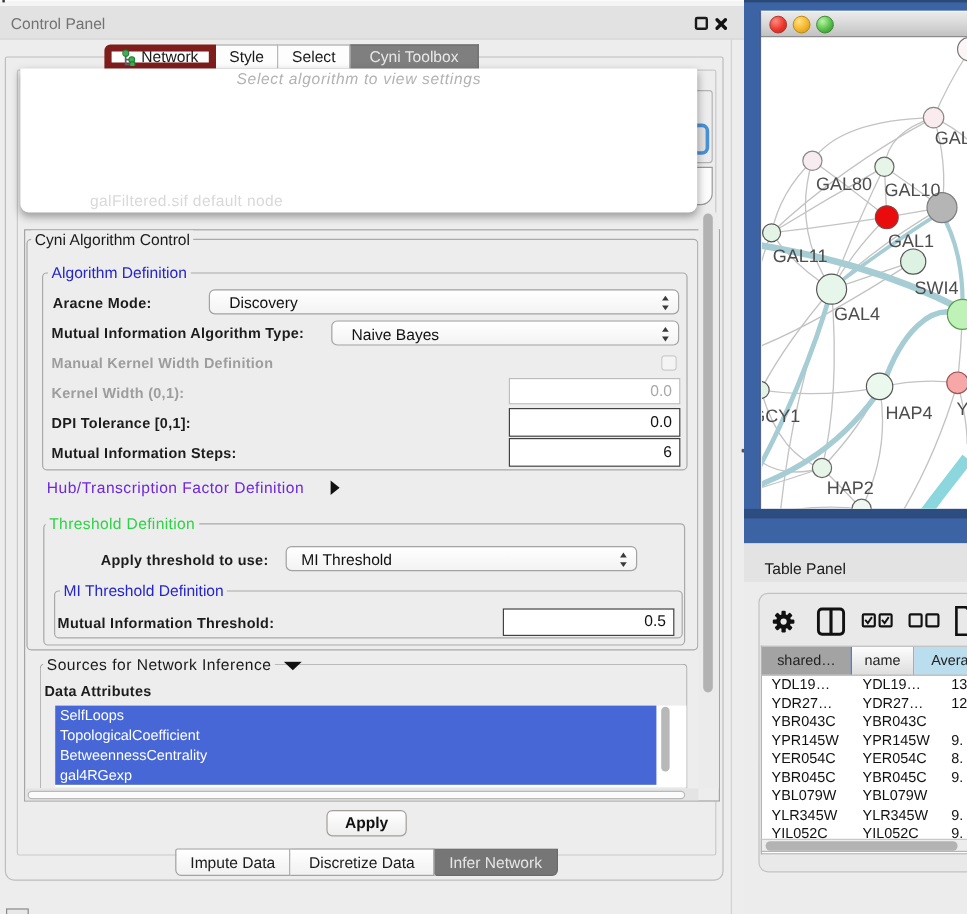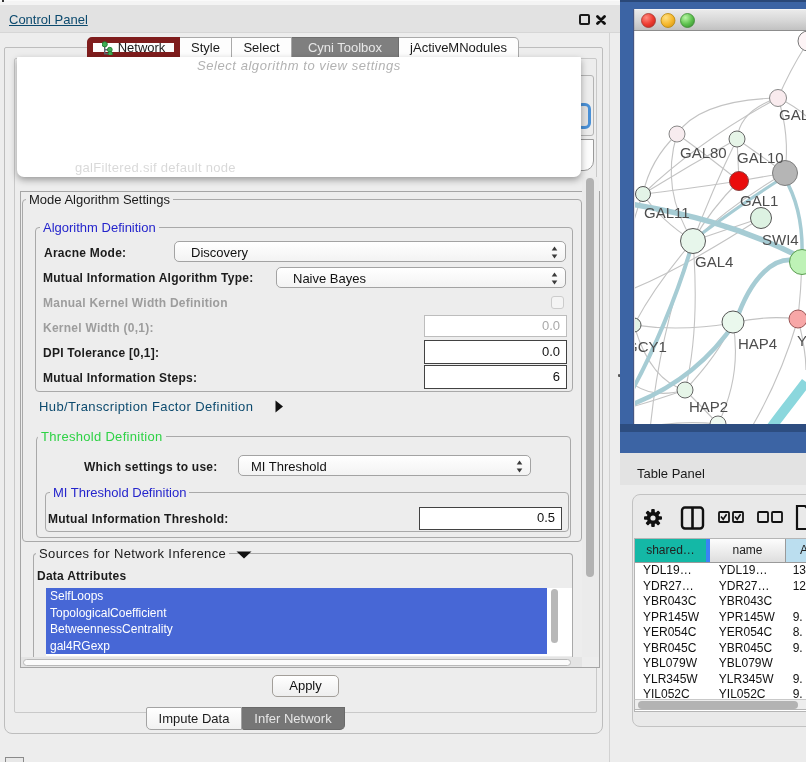--- a/index.html
+++ b/index.html
@@ -13,21 +13,21 @@
 .grptitle { position:absolute; background:#ededed; padding:0 3px; font-size:13px; white-space:nowrap; }
 .combo { position:absolute; background:linear-gradient(#ffffff,#f3f3f3); border:1px solid #a3a3a3; border-radius:5px; font-size:13px; color:#111; }
 .combo .ar { position:absolute; right:7px; top:4px; }
 </style>
 </head>
 <body>
 
 <div class="abs" style="left:0;top:0;width:620px;height:5px;background:#f4f4f4;border-top:1px solid #fafafa;"></div>
 <div class="abs" style="left:2px;top:0;width:2px;height:2px;background:#333;"></div>
 <div class="abs" style="left:0;top:5px;width:620px;height:28px;background:#e2e2e2;border-bottom:1px solid #d6d6d6;"></div>
-<div class="abs" style="left:9px;top:12px;font-size:13px;color:#0c4a6e;text-decoration:underline;">Control Panel</div>
+<div class="abs" style="left:9px;top:12px;font-size:13px;color:#737373;">Control Panel</div>
 
 <div class="abs" style="left:579px;top:14px;width:10.5px;height:10.5px;border:2px solid #1a1a1a;border-radius:2px;"></div>
 <svg class="abs" style="left:596px;top:14.5px;" width="10" height="10" viewBox="0 0 10 10">
     <path d="M1.5 1.5 L8.5 8.5 M8.5 1.5 L1.5 8.5" stroke="#111" stroke-width="2.8" stroke-linecap="round"></path>
   </svg>
 
 <div class="abs" style="left:4px;top:47px;width:599px;height:687px;border:1px solid #bdbdbd;border-radius:2px 2px 8px 8px;background:#ededed;"></div>
 <div class="abs" style="left:14px;top:58px;width:583px;height:655px;border:1px solid #c9c9c9;border-radius:2px;background:#ededed;"></div>
 
 <div class="abs" style="left:87px;top:37px;height:21px;display:flex;font-size:13px;color:#1a1a1a;z-index:5;">
@@ -36,27 +36,26 @@
         <path d="M2.7 4 V12.7 H8 M2.7 8.7 H6.5" stroke="#5d6470" stroke-width="1.4" fill="none"></path>
         <circle cx="2.7" cy="3.3" r="2.6" fill="#3fae54" stroke="#1e7a33" stroke-width="0.9"></circle>
         <circle cx="7.8" cy="8.7" r="2.4" fill="#3fae54" stroke="#1e7a33" stroke-width="0.9"></circle>
         <circle cx="8.3" cy="12.7" r="2.2" fill="#3fae54" stroke="#1e7a33" stroke-width="0.9"></circle>
       </svg>
     <span>Network</span>
     </div>
   <div style="width:52px;background:#fdfdfd;border:1px solid #a9a9a9;border-left:none;text-align:center;line-height:19px;">Style</div>
   <div style="width:60px;background:#fdfdfd;border:1px solid #a9a9a9;border-left:none;text-align:center;line-height:19px;">Select</div>
   <div style="width:107px;background:#7f7f7f;border:1px solid #6e6e6e;border-left:none;text-align:center;line-height:19px;color:#e8e8e8;">Cyni Toolbox</div>
-  <div style="width:120px;background:#fdfdfd;border:1px solid #a9a9a9;border-left:none;border-radius:0 5px 0 0;text-align:center;line-height:19px;">jActiveMNodules</div>
 </div>
 
 <div class="abs" style="left:20px;top:191px;width:580px;height:477px;border:1px solid #a5a5a5;background:#ededed;"></div>
 
 <div class="grp" style="left:22px;top:199px;width:560px;height:343px;"></div>
-<div class="grptitle" style="left:26px;top:192px;color:#1a1a1a;">Mode Algorithm Settings</div>
+<div class="grptitle" style="left:26px;top:192px;color:#1a1a1a;">Cyni Algorithm Control</div>
 
 <div class="grp" style="left:35px;top:227px;width:538px;height:165px;"></div>
 <div class="grptitle" style="left:40px;top:220px;color:#2525cc;">Algorithm Definition</div>
 
 <div class="lbl" style="left:44px;top:246px;">Aracne Mode:</div>
 <div class="combo" style="left:174px;top:241px;width:392px;height:21px;">
     <span style="position:absolute;left:16px;top:3px;">Discovery</span>
   <svg class="ar" width="7" height="13" viewBox="0 0 7 13">
       <path d="M3.5 0.5 L6.3 4.5 H0.7 Z" fill="#3a3a3a"></path>
       <path d="M3.5 12.5 L0.7 8.5 H6.3 Z" fill="#3a3a3a"></path>
@@ -77,29 +76,29 @@
 
 <div class="lbl" style="left:43px;top:321px;color:#9d9d9d;">Kernel Width (0,1):</div>
 <div class="field" style="left:424px;top:315px;width:143px;height:22px;border:1px solid #bdbdbd;color:#a9a9a9;">0.0</div>
 
 <div class="lbl" style="left:43px;top:346px;">DPI Tolerance [0,1]:</div>
 <div class="field" style="left:424px;top:340px;width:143px;height:24px;border:1.5px solid #424242;line-height:21px;">0.0</div>
 
 <div class="lbl" style="left:43px;top:371px;">Mutual Information Steps:</div>
 <div class="field" style="left:424px;top:365px;width:143px;height:24px;border:1.5px solid #424242;line-height:21px;">6</div>
 
-<div class="abs" style="left:39px;top:399px;font-size:13px;color:#0c4a6e;letter-spacing:0.4px;">Hub/Transcription Factor Definition</div>
+<div class="abs" style="left:39px;top:399px;font-size:13px;color:#6d28d9;letter-spacing:0.4px;">Hub/Transcription Factor Definition</div>
 <svg class="abs" style="left:274px;top:400px;" width="10" height="13" viewBox="0 0 10 13">
     <path d="M1.5 0.5 L9 6.5 L1.5 12.5 Z" fill="#111"></path>
   </svg>
 
 <div class="grp" style="left:36px;top:436px;width:535px;height:102px;"></div>
 <div class="grptitle" style="left:38px;top:429px;color:#2ed245;letter-spacing:0.3px;">Threshold Definition</div>
 
-<div class="lbl" style="left:84px;top:460px;">Which settings to use:</div>
+<div class="lbl" style="left:84px;top:460px;">Apply threshold to use:</div>
 <div class="combo" style="left:238px;top:455px;width:293px;height:21px;padding-left:21px;">
     <span style="position:absolute;left:12px;top:3px;">MI Threshold</span>
   <svg class="ar" width="7" height="13" viewBox="0 0 7 13">
       <path d="M3.5 0.5 L6.3 4.5 H0.7 Z" fill="#3a3a3a"></path>
       <path d="M3.5 12.5 L0.7 8.5 H6.3 Z" fill="#3a3a3a"></path>
     </svg>
   </div>
 
 <div class="grp" style="left:45px;top:492px;width:524px;height:40px;"></div>
 <div class="grptitle" style="left:50px;top:485px;color:#2525cc;">MI Threshold Definition</div>
@@ -116,24 +115,25 @@
 <div class="lbl" style="left:37px;top:569px;">Data Attributes</div>
 <div class="abs" style="left:46px;top:588px;width:526px;height:68px;background:#ffffff;"></div>
 <div class="abs" style="left:46px;top:588px;width:501px;height:66px;background:#4767d6;color:#fff;font-size:12px;line-height:16.5px;padding-left:4px;">SelfLoops<br>TopologicalCoefficient<br>BetweennessCentrality<br>gal4RGexp</div>
 <div class="abs" style="left:551px;top:589px;width:7px;height:54px;background:#b8b8b8;border-radius:4px;"></div>
 
 <div class="abs" style="left:582px;top:177px;width:17px;height:480px;background:#ebebeb;"></div>
 <div class="abs" style="left:586px;top:178px;width:8px;height:399px;background:#b2b2b2;border-radius:4px;"></div>
 <div class="abs" style="left:21px;top:657px;width:561px;height:10px;background:#e4e4e4;"></div>
 <div class="abs" style="left:23px;top:658.5px;width:548px;height:7.5px;background:#fbfbfb;border:1px solid #b9b9b9;border-radius:4px;"></div>
 
-<div class="abs" style="left:272px;top:675px;width:67px;height:22px;background:linear-gradient(#ffffff,#eeeeee);border:1px solid #a39f9a;border-radius:5px;text-align:center;font-size:13px;line-height:20px;color:#111;">Apply</div>
+<div class="abs" style="left:272px;top:675px;width:67px;height:22px;background:linear-gradient(#ffffff,#eeeeee);border:1px solid #a39f9a;border-radius:5px;text-align:center;font-size:13px;line-height:20px;color:#111;font-weight:bold;">Apply</div>
 
 <div class="abs" style="left:146px;top:707px;height:23px;display:flex;font-size:13px;color:#1a1a1a;z-index:5;">
   <div style="width:96px;background:linear-gradient(#ffffff,#f1f1f1);border:1px solid #a3a3a3;border-radius:2px 0 0 5px;text-align:center;line-height:21px;">Impute Data</div>
+  <div style="width:120px;background:linear-gradient(#ffffff,#f1f1f1);border:1px solid #a3a3a3;border-left:none;text-align:center;line-height:21px;">Discretize Data</div>
   <div style="width:103px;background:#767676;border:1px solid #6a6a6a;border-left:none;border-radius:0 0 5px 2px;text-align:center;line-height:21px;color:#e6e6e6;">Infer Network</div>
 </div>
 
 <div class="abs" style="left:5px;top:757px;width:19px;height:10px;background:#e8e8e8;border:1.5px solid #8a8a8a;"></div>
 
 <div class="abs" style="left:570px;top:75px;width:24px;height:61px;border:1px solid #b4b4b4;border-radius:3px;background:#ededed;"></div>
 <div class="abs" style="left:576px;top:103px;width:15px;height:26px;border:3.2px solid #4a90d6;border-radius:6px;background:#e2e2e2;"></div>
 <div class="abs" style="left:570px;top:139px;width:24px;height:32px;border:1px solid #9a9a9a;border-radius:0 0 10px 0;background:#fcfcfc;"></div>
 
 <div class="abs" style="left:17px;top:57px;width:564px;height:120px;background:#fff;border-radius:1px 1px 7px 7px;box-shadow:0 3px 7px rgba(0,0,0,0.35);z-index:30;font-style:italic;">
@@ -305,22 +305,22 @@
   <g stroke="#111" fill="none" stroke-width="1.8">
     <rect x="126" y="12" width="10" height="10" rx="1"></rect>
     <rect x="140" y="12" width="10" height="10" rx="1"></rect>
   </g>
 
   <path d="M165 6 h8 l6 6 v17 h-14 z" fill="none" stroke="#111" stroke-width="2.2"></path>
 </svg>
 
 <div class="abs" style="left:634px;top:538px;width:172px;height:174px;background:#fff;border:1px solid #b5b5b5;border-right:none;overflow:hidden;">
   <div style="display:flex;height:24px;font-size:12px;color:#222;text-align:center;border-bottom:1px solid #9a9a9a;">
-    <div style="width:75px;background:#14b8a6;border-right:4px solid #3b82f6;line-height:23px;">shared…</div>
-    <div style="width:76px;background:linear-gradient(#fdfdfd,#dedede);border-right:1px solid #9a9a9a;line-height:23px;">name</div>
+    <div style="width:75px;background:#a3a3a3;border-right:1px solid #3b82f6;line-height:23px;">shared…</div>
+    <div style="width:52px;background:linear-gradient(#fdfdfd,#dedede);border-right:1px solid #9a9a9a;line-height:23px;">name</div>
     <div style="flex:1;background:#bbdeef;line-height:23px;overflow:hidden;text-align:left;padding-left:14px;">Avera</div>
   </div>
   <div style="font-size:12px;color:#111;line-height:15.5px;display:flex;">
     <div style="width:76px;padding-left:8px;">YDL19…<br>YDR27…<br>YBR043C<br>YPR145W<br>YER054C<br>YBR045C<br>YBL079W<br>YLR345W<br>YIL052C</div>
     <div style="width:77px;padding-left:9px;">YDL19…<br>YDR27…<br>YBR043C<br>YPR145W<br>YER054C<br>YBR045C<br>YBL079W<br>YLR345W<br>YIL052C</div>
     <div style="flex:1;padding-left:7px;">13<br>12<br>&nbsp;<br>9.<br>8.<br>9.<br>&nbsp;<br>9.<br>9.</div>
   </div>
 </div>
 <div class="abs" style="left:634px;top:699px;width:172px;height:11px;background:#ededed;border:1px solid #b5b5b5;border-right:none;border-top:1px solid #c9c9c9;"></div>
 <div class="abs" style="left:638px;top:700.5px;width:160px;height:8px;background:#b3b3b3;border-radius:4px;"></div>

